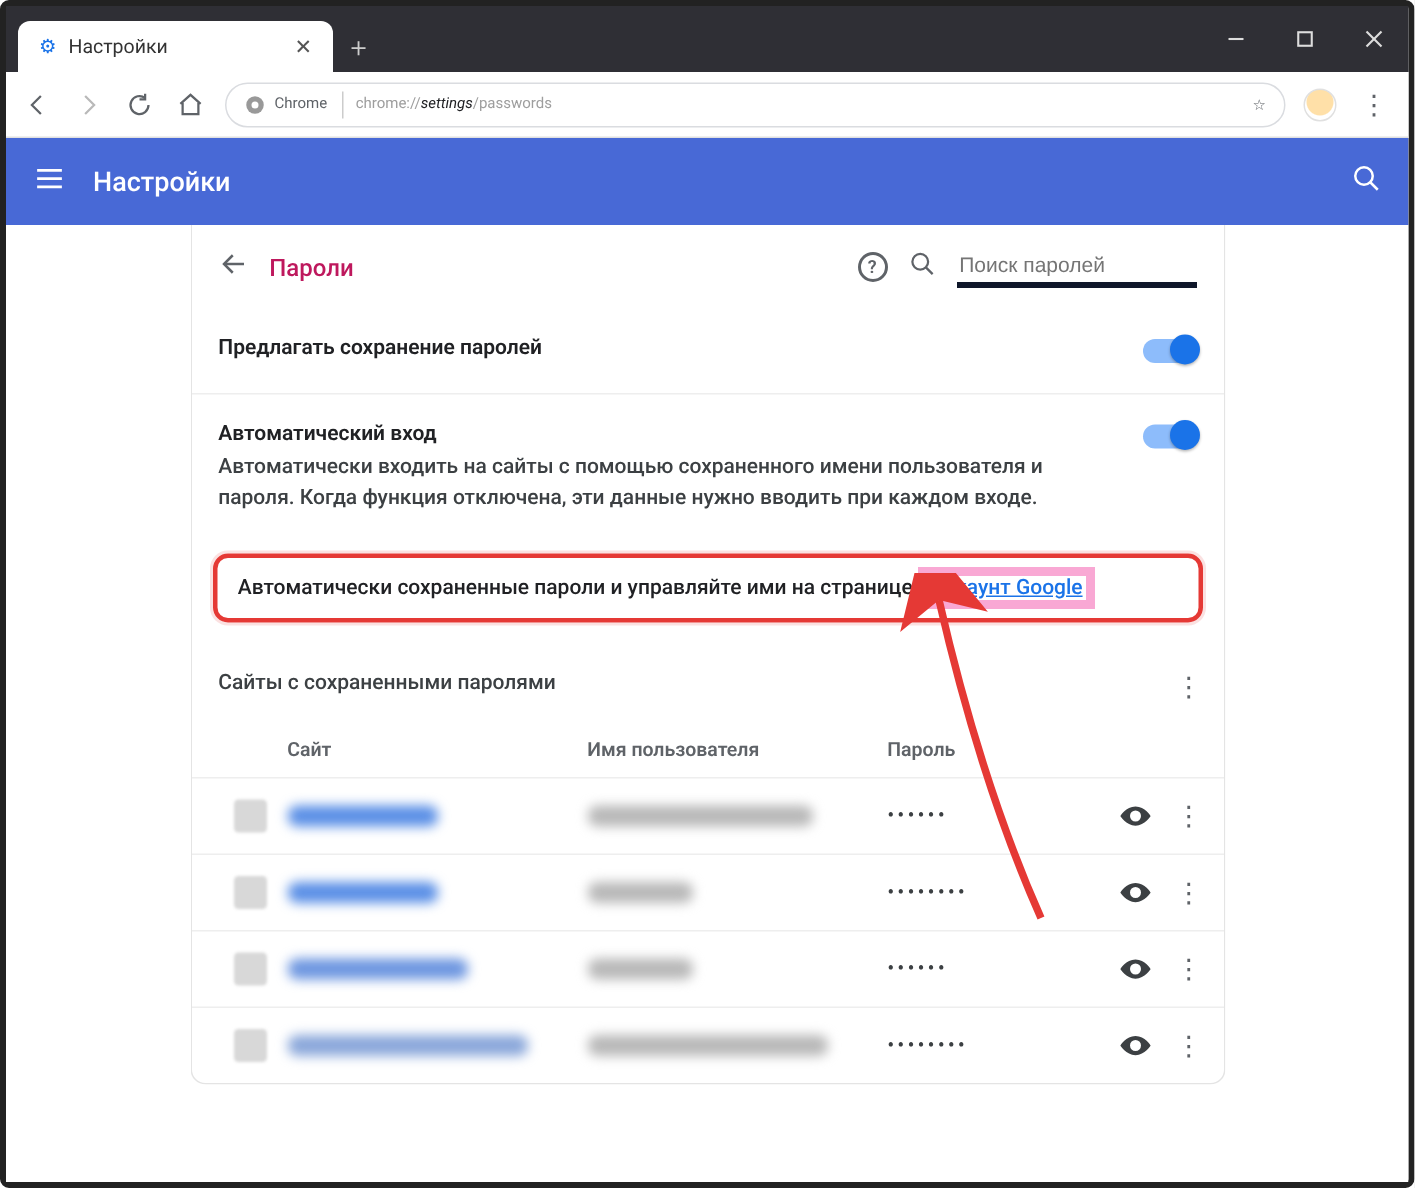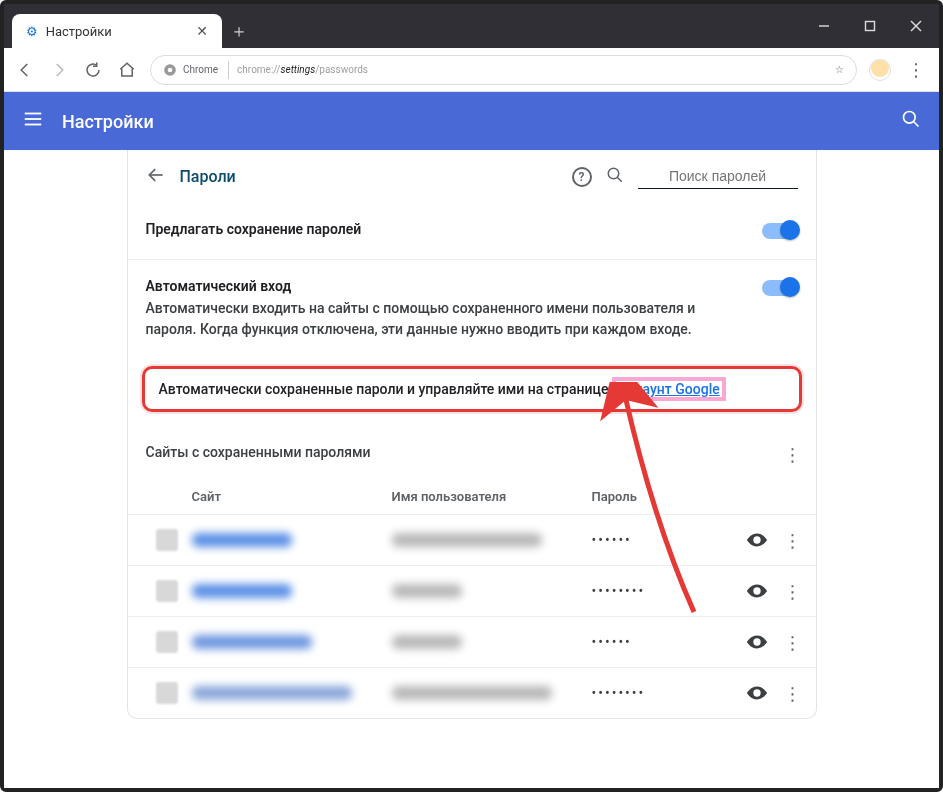--- a/index.html
+++ b/index.html
@@ -42,36 +42,36 @@
 
   .scrollpane { position: absolute; top: 58px; bottom: 0; left: 0; right: 0; overflow-y: scroll; background: #fff; }
   .scrollpane::-webkit-scrollbar { width: 16px; }
   .scrollpane::-webkit-scrollbar-thumb { background: #c7c7c7; border-radius: 0; border: 4px solid #f1f1f1; }
   .scrollpane::-webkit-scrollbar-track { background: #f1f1f1; }
   .scrollpane::-webkit-scrollbar-button { height: 16px; background: #f1f1f1; }
 
   .card { width: 690px; margin: 0 auto 40px; border: 1px solid #e4e4e4; border-top: none; border-radius: 0 0 10px 10px; }
   .card-head { display: flex; align-items: center; padding: 14px 18px; gap: 14px; }
   .back-arrow svg { width: 20px; height: 20px; stroke: #5f6368; fill: none; stroke-width: 2; }
-  .card-title { font-size: 16px; color: #0c4a6e; font-weight: 500; }
+  .card-title { font-size: 16px; color: #be185d; font-weight: 500; }
   .help-circle { margin-left: auto; border: 2px solid #5f6368; border-radius: 50%; width: 20px; height: 20px; display: flex; align-items: center; justify-content: center; font-size: 12px; color: #5f6368; font-weight: 600; }
   .search-icon2 svg { width: 18px; height: 18px; stroke: #5f6368; fill: none; stroke-width: 2; }
-  .search-field { border: none; border-bottom: 1px solid #0f172a; outline: none; font-size: 14px; width: 160px; padding: 4px 2px; color: #5f6368; text-align: center; }
+  .search-field { border: none; border-bottom: 4px solid #0f172a; outline: none; font-size: 14px; width: 160px; padding: 4px 2px; color: #5f6368; }
 
   .section { padding: 18px 18px; color: #202124; font-size: 14px; }
   .section + .section { border-top: 1px solid #eee; }
   .row-flex { display: flex; align-items: flex-start; gap: 12px; }
   .row-flex .text { flex: 1; }
   .row-flex .primary { font-weight: 600; margin-bottom: 4px; }
   .row-flex .secondary { color: #3c4043; font-weight: 500; line-height: 1.5; }
   .toggle { width: 36px; height: 16px; background: #8dbcfb; border-radius: 10px; position: relative; cursor: pointer; flex-shrink: 0; margin-top: 2px; }
   .toggle::after { content: ""; position: absolute; right: -2px; top: -3px; width: 20px; height: 20px; background: #1a73e8; border-radius: 50%; box-shadow: 0 1px 2px rgba(0,0,0,.3); }
 
   .highlight-box { border: 3px solid #e53935; border-radius: 10px; padding: 12px 14px; margin: 8px 14px 18px; font-size: 14px; font-weight: 500; color: #202124; box-shadow: 0 0 0 2px rgba(229,57,53,.15); }
-  .highlight-box a { color: #1a73e8; text-decoration: underline; border: 4px solid #f9a8d4; padding: 0 2px; }
+  .highlight-box a { color: #1a73e8; text-decoration: underline; border: 6px solid #f9a8d4; padding: 0 2px; }
 
   .table-head { display: flex; align-items: flex-start; padding: 14px 18px; font-size: 14px; color: #3c4043; font-weight: 500; }
   .table-head .spacer { flex: 1; }
 
   .cols { display: flex; padding: 10px 18px 10px 64px; font-size: 13px; color: #5f6368; font-weight: 600; }
   .cols .c1 { width: 200px; }
   .cols .c2 { width: 200px; }
   .cols .c3 { flex: 1; }
 
   .datarow { display: flex; align-items: center; padding: 14px 18px 14px 28px; border-top: 1px solid #eee; }

